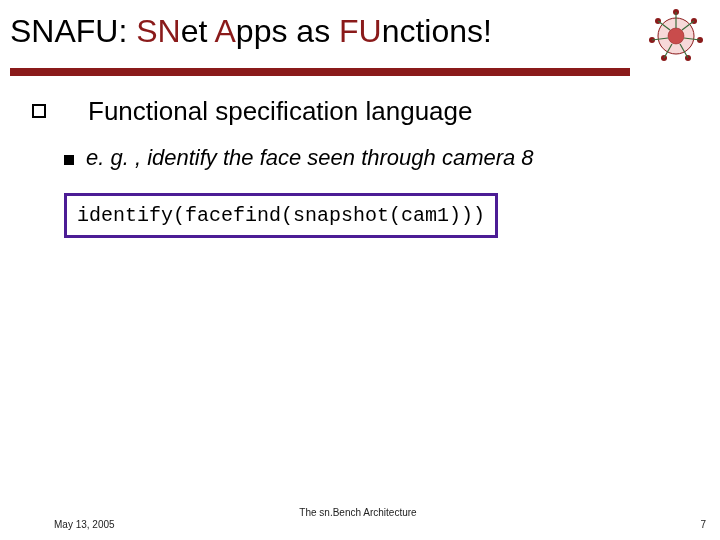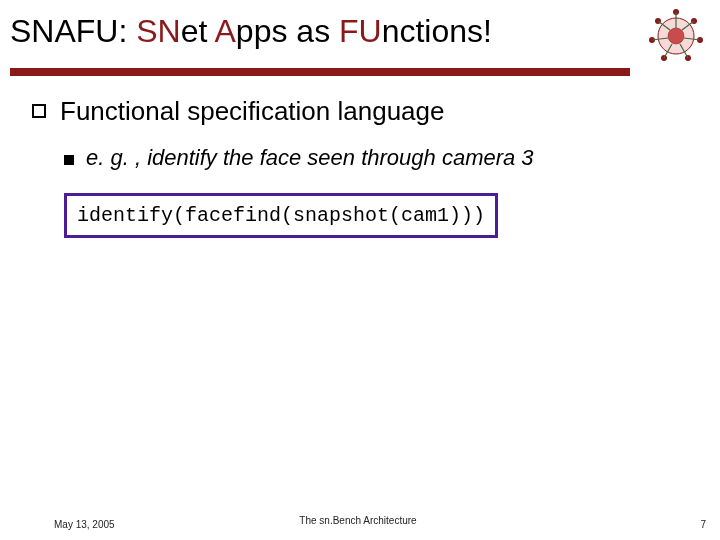--- a/index.html
+++ b/index.html
@@ -12,32 +12,32 @@
   .nhl { color: #000; }
 
   .underline { position: absolute; top: 68px; left: 10px; width: 620px; height: 8px; background: #8a1a1a; }
 
   .logo { position: absolute; top: 6px; right: 14px; width: 60px; height: 60px; }
   .logo svg { display: block; }
 
   .content { position: absolute; top: 96px; left: 32px; right: 28px; }
   .bullet-row { display: flex; align-items: flex-start; gap: 14px; }
   .bullet-box-open { width: 14px; height: 14px; border: 2px solid #000; margin-top: 8px; flex: 0 0 auto; }
-  .b1-text { font-size: 26px; }
+  .b1-text { font-size: 26px; margin-left: 28px; }
 
   .sub-row { display: flex; align-items: flex-start; gap: 12px; margin-top: 18px; margin-left: 32px; }
   .bullet-box-filled { width: 10px; height: 10px; background: #000; margin-top: 10px; flex: 0 0 auto; }
   .sub-text { font-size: 22px; font-style: italic; }
 
   .code-box { margin-top: 22px; margin-left: 32px; border: 3px solid #4c1d95; padding: 8px 10px; display: inline-block; }
   .code-text { font-family: "Courier New", monospace; font-size: 20px; white-space: pre; }
 
   .footer { position: absolute; left: 10px; right: 14px; bottom: 10px; font-size: 10px; color: #222; }
   .footer .date { position: absolute; left: 0; bottom: 0; padding-left: 44px; }
-  .footer .arch { position: absolute; left: 50%; transform: translateX(-50%); bottom: 4px; }
+  .footer .arch { position: absolute; left: 50%; transform: translateX(-50%); bottom: 12px; }
   .footer .pg { position: absolute; right: 0; bottom: 0; }
 </style>
 </head>
 <body>
 
 <div class="slide">
 
   <div class="title-area">
     <span class="title-text">
       <span class="nhl">SNAFU: </span><span class="hl">SN</span><span class="nhl">et </span><span class="hl">A</span><span class="nhl">pps as </span><span class="hl">FU</span><span class="nhl">nctions!</span>
@@ -72,21 +72,21 @@
   </div>
 
   <div class="content">
     <div class="bullet-row">
       <div class="bullet-box-open"></div>
       <div class="b1-text">Functional specification language</div>
     </div>
 
     <div class="sub-row">
       <div class="bullet-box-filled"></div>
-      <div class="sub-text">e. g. , identify the face seen through camera 3</div>
+      <div class="sub-text">e. g. , identify the face seen through camera 8</div>
     </div>
 
     <div class="code-box">
       <div class="code-text">identify(facefind(snapshot(cam1)))</div>
     </div>
   </div>
 
   <div class="footer">
     <div class="date">May 13, 2005</div>
     <div class="arch">The sn.Bench Architecture</div>

